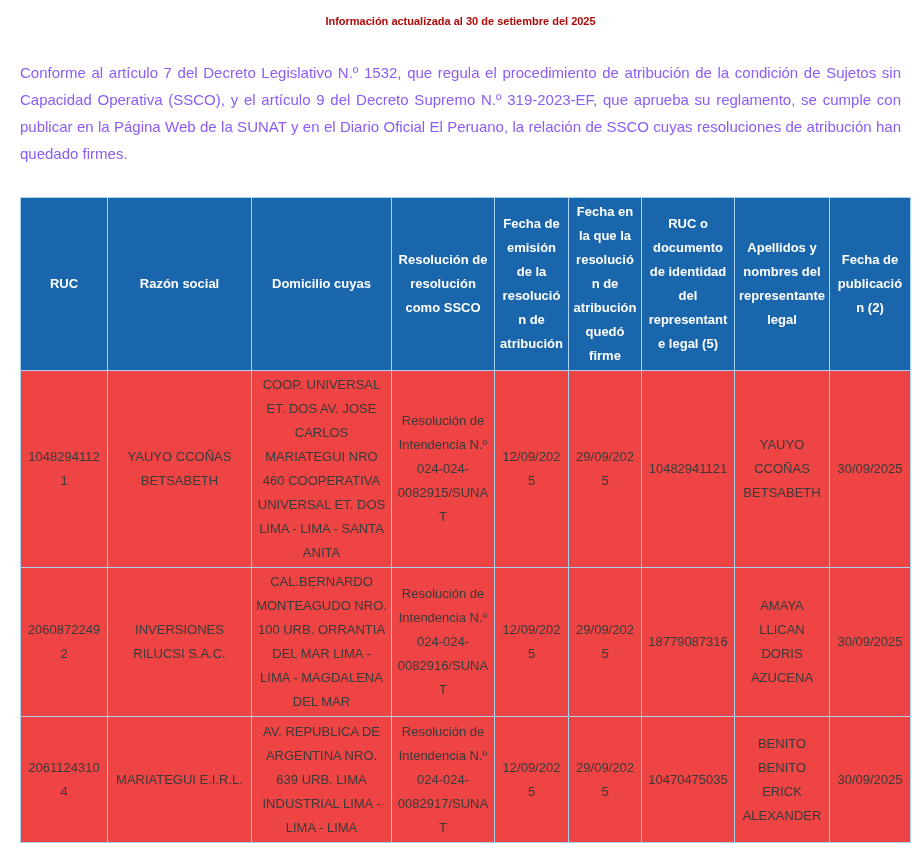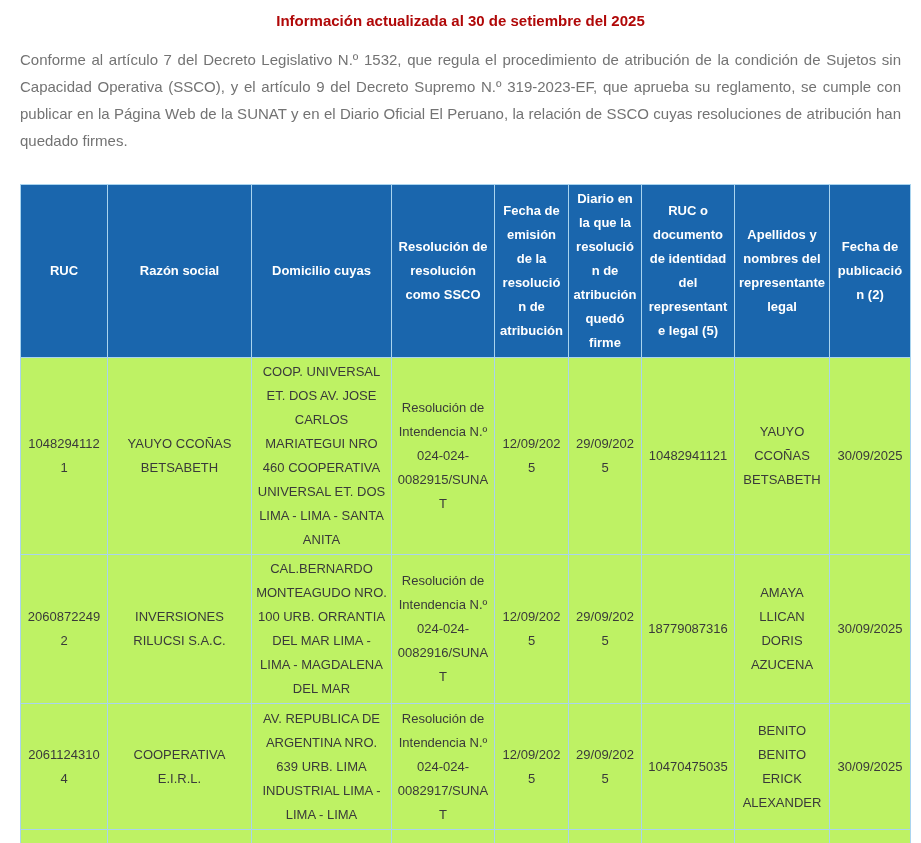--- a/index.html
+++ b/index.html
@@ -12,29 +12,29 @@
   html,body{margin:0;padding:0;}
   body{
     width:921px;height:843px;overflow:hidden;background:#ffffff;
     font-family:"Liberation Sans","DejaVu Sans",sans-serif;
   }
   .page{padding:0 20px;}
   .title{
     margin:12px 0 0 0;
     text-align:center;
     color:var(--title-red);
-    font-size:15px;
+    font-size:11px;
     font-weight:bold;
     line-height:18px;
   }
   .intro{
-    margin:16px 0 0 0;
+    margin:29px 0 0 0;
     font-size:15px;
     line-height:27px;
-    color:#737373;
+    color:#8b5cf6;
     text-align:justify;
   }
   table.ssco{
     margin-top:30px;
     width:890px;
     border-collapse:collapse;
     table-layout:fixed;
   }
   table.ssco th, table.ssco td{
     border:1px solid var(--border);
@@ -45,21 +45,21 @@
     line-height:24px;
     overflow-wrap:break-word;
   }
   table.ssco th{
     background:var(--header-bg);
     color:#ffffff;
     font-weight:bold;
   }
   table.ssco td{
     color:var(--cell-text);
-    background:#bef264;
+    background:#ef4444;
   }
 </style>
 </head>
 <body>
 
 <div class="page">
 
   <h1 class="title">Información actualizada al 30 de setiembre del 2025</h1>
 
   <p class="intro">Conforme al artículo 7 del Decreto Legislativo N.º 1532, que regula el procedimiento de atribución de la condición de Sujetos sin Capacidad Operativa (SSCO), y el artículo 9 del Decreto Supremo N.º 319-2023-EF, que aprueba su reglamento, se cumple con publicar en la Página Web de la SUNAT y en el Diario Oficial El Peruano, la relación de SSCO cuyas resoluciones de atribución han quedado firmes.</p>
@@ -76,21 +76,21 @@
         <col style="width: 95px;">
         <col style="width: 81px;">
       </colgroup>
     <thead>
       <tr id="ssco-header-row" style="height: 171px;">
           <th>RUC</th>
           <th>Razón social</th>
           <th>Domicilio cuyas</th>
           <th>Resolución de resolución como SSCO</th>
           <th>Fecha de emisión de la resolución de atribución</th>
-          <th>Diario en la que la resolución de atribución quedó firme</th>
+          <th>Fecha en la que la resolución de atribución quedó firme</th>
           <th>RUC o documento de identidad del representante legal (5)</th>
           <th>Apellidos y nombres del representante legal</th>
           <th>Fecha de publicación (2)</th>
         </tr>
     </thead>
     <tbody id="ssco-body">
         <tr style="height: 197px;">
           <td>10482941121</td>
           <td>YAUYO CCOÑAS BETSABETH</td>
           <td>COOP. UNIVERSAL ET. DOS AV. JOSE CARLOS MARIATEGUI NRO 460 COOPERATIVA UNIVERSAL ET. DOS LIMA - LIMA - SANTA ANITA</td>
@@ -107,21 +107,21 @@
           <td>CAL.BERNARDO MONTEAGUDO NRO. 100 URB. ORRANTIA DEL MAR LIMA - LIMA - MAGDALENA DEL MAR</td>
           <td>Resolución de Intendencia N.º 024-024-0082916/SUNAT</td>
           <td>12/09/2025</td>
           <td>29/09/2025</td>
           <td>18779087316</td>
           <td>AMAYA LLICAN DORIS AZUCENA</td>
           <td>30/09/2025</td>
         </tr>
         <tr style="height: 126px;">
           <td>20611243104</td>
-          <td>COOPERATIVA E.I.R.L.</td>
+          <td>MARIATEGUI E.I.R.L.</td>
           <td>AV. REPUBLICA DE ARGENTINA NRO. 639 URB. LIMA INDUSTRIAL LIMA - LIMA - LIMA</td>
           <td>Resolución de Intendencia N.º 024-024-0082917/SUNAT</td>
           <td>12/09/2025</td>
           <td>29/09/2025</td>
           <td>10470475035</td>
           <td>BENITO BENITO ERICK ALEXANDER</td>
           <td>30/09/2025</td>
         </tr>
         <tr style="height: 40px;">
           <td></td>

